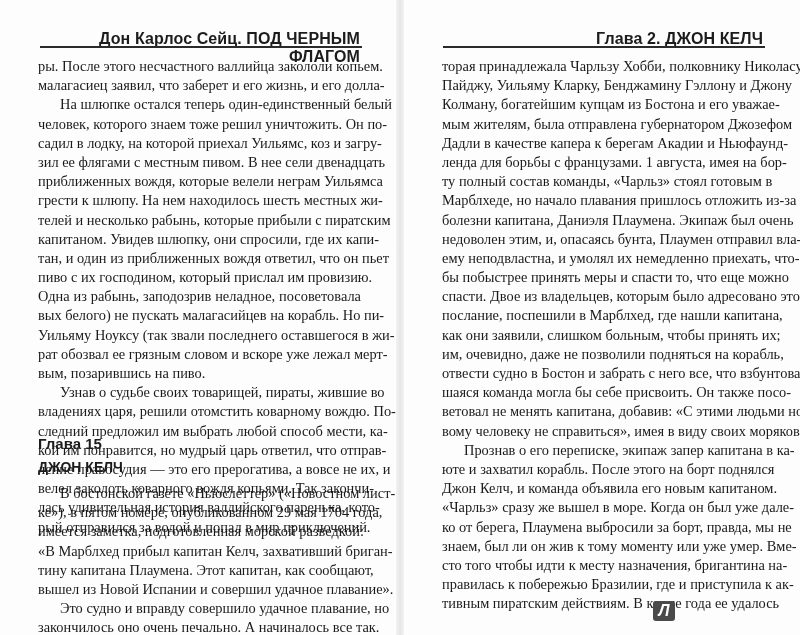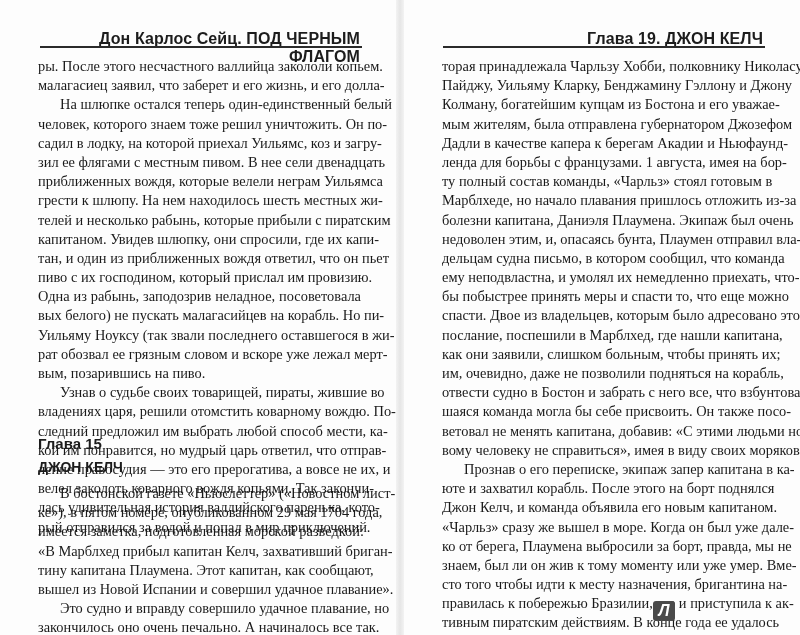--- a/index.html
+++ b/index.html
@@ -71,35 +71,34 @@
     <span class="line">имеется заметка, подготовленная морской разведкой:</span>
     <span class="line">«В Марблхед прибыл капитан Келч, захвативший бриган-</span>
     <span class="line">тину капитана Плаумена. Этот капитан, как сообщают,</span>
     <span class="line last">вышел из Новой Испании и совершил удачное плавание».</span>
     <span class="line indent">Это судно и вправду совершило удачное плавание, но</span>
     <span class="line">закончилось оно очень печально. А начиналось все так.</span>
   </div>
 
 <div class="folio" style="left:38px;width:323px;">124</div>
 
-<div class="runhead" style="left:440px;width:323px;">Глава 19. ДЖОН КЕЛЧ</div>
+<div class="runhead" style="left:440px;width:323px;">Глава 2. ДЖОН КЕЛЧ</div>
 <div class="rule" style="left:443px;width:322px;top:46px;"></div>
 
 <div class="textblock" id="right-text" style="left:442px;top:57px;width:323px;">
     <span class="line">торая принадлежала Чарльзу Хобби, полковнику Николасу</span>
     <span class="line">Пайджу, Уильяму Кларку, Бенджамину Гэллону и Джону</span>
     <span class="line">Колману, богатейшим купцам из Бостона и его уважае-</span>
     <span class="line">мым жителям, была отправлена губернатором Джозефом</span>
     <span class="line">Дадли в качестве капера к берегам Акадии и Ньюфаунд-</span>
     <span class="line">ленда для борьбы с французами. 1 августа, имея на бор-</span>
     <span class="line">ту полный состав команды, «Чарльз» стоял готовым в</span>
     <span class="line">Марблхеде, но начало плавания пришлось отложить из-за</span>
     <span class="line">болезни капитана, Даниэля Плаумена. Экипаж был очень</span>
     <span class="line">недоволен этим, и, опасаясь бунта, Плаумен отправил вла-</span>
-    <span class="line">дельцам судна письмо, в котором сообщил, что команда</span>
     <span class="line">ему неподвластна, и умолял их немедленно приехать, что-</span>
     <span class="line">бы побыстрее принять меры и спасти то, что еще можно</span>
     <span class="line">спасти. Двое из владельцев, которым было адресовано это</span>
     <span class="line">послание, поспешили в Марблхед, где нашли капитана,</span>
     <span class="line">как они заявили, слишком больным, чтобы принять их;</span>
     <span class="line">им, очевидно, даже не позволили подняться на корабль,</span>
     <span class="line">отвести судно в Бостон и забрать с него все, что взбунтовав-</span>
     <span class="line">шаяся команда могла бы себе присвоить. Он также посо-</span>
     <span class="line">ветовал не менять капитана, добавив: «С этими людьми но-</span>
     <span class="line last">вому человеку не справиться», имея в виду своих моряков.</span>

